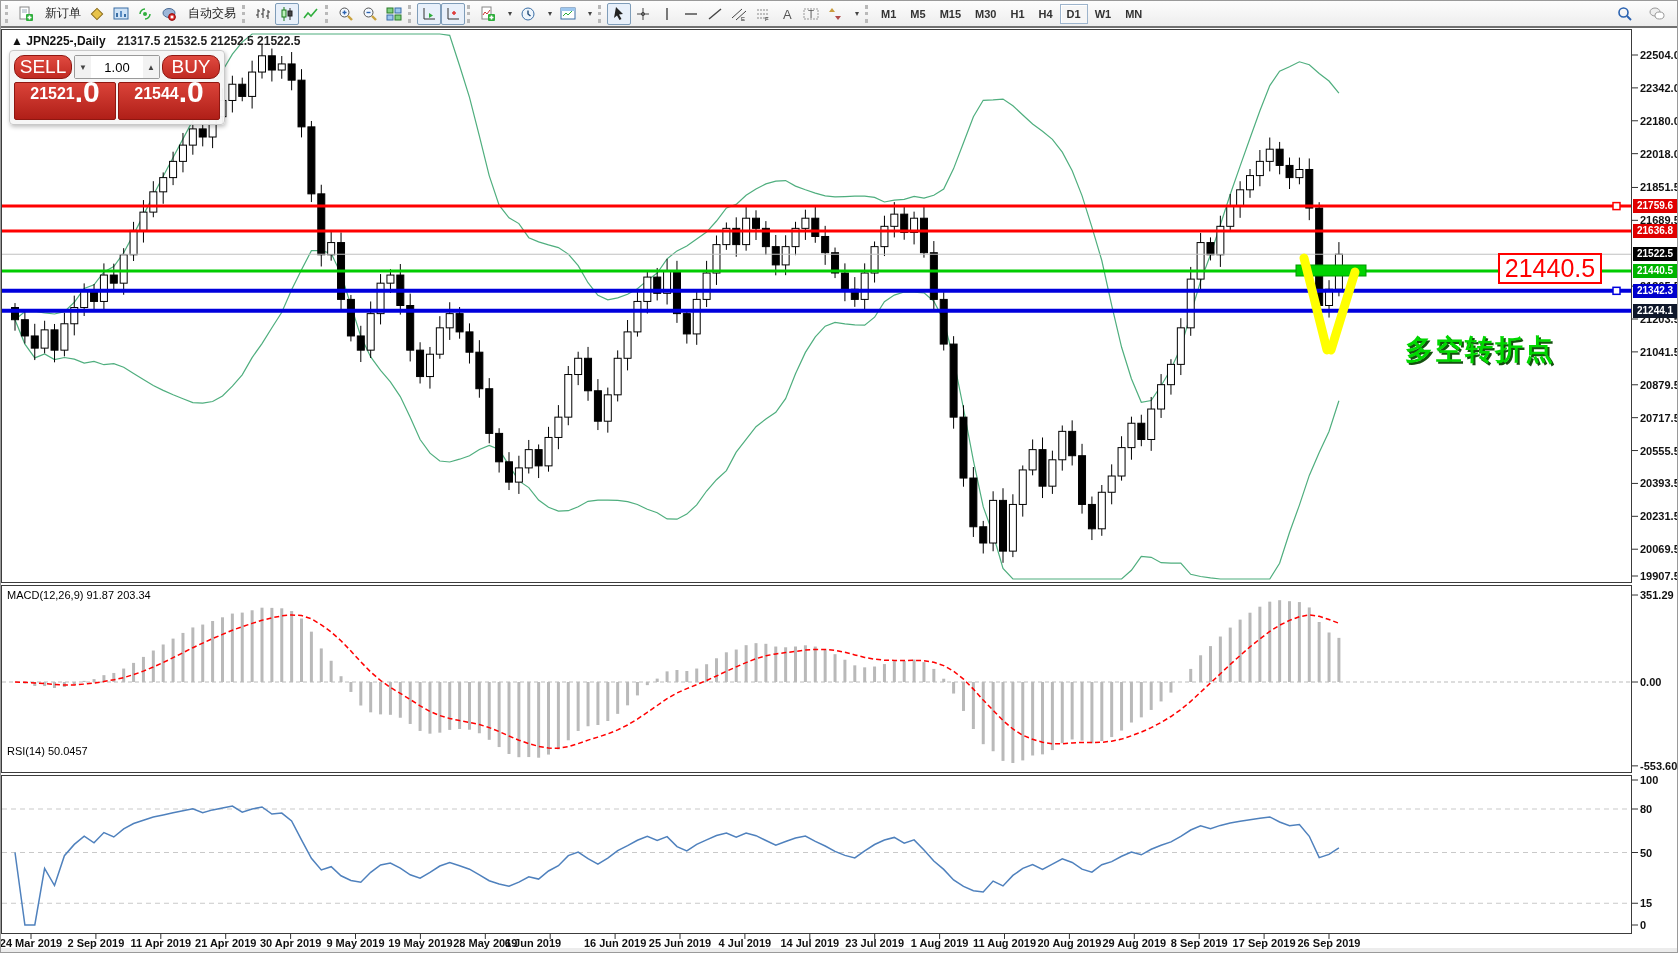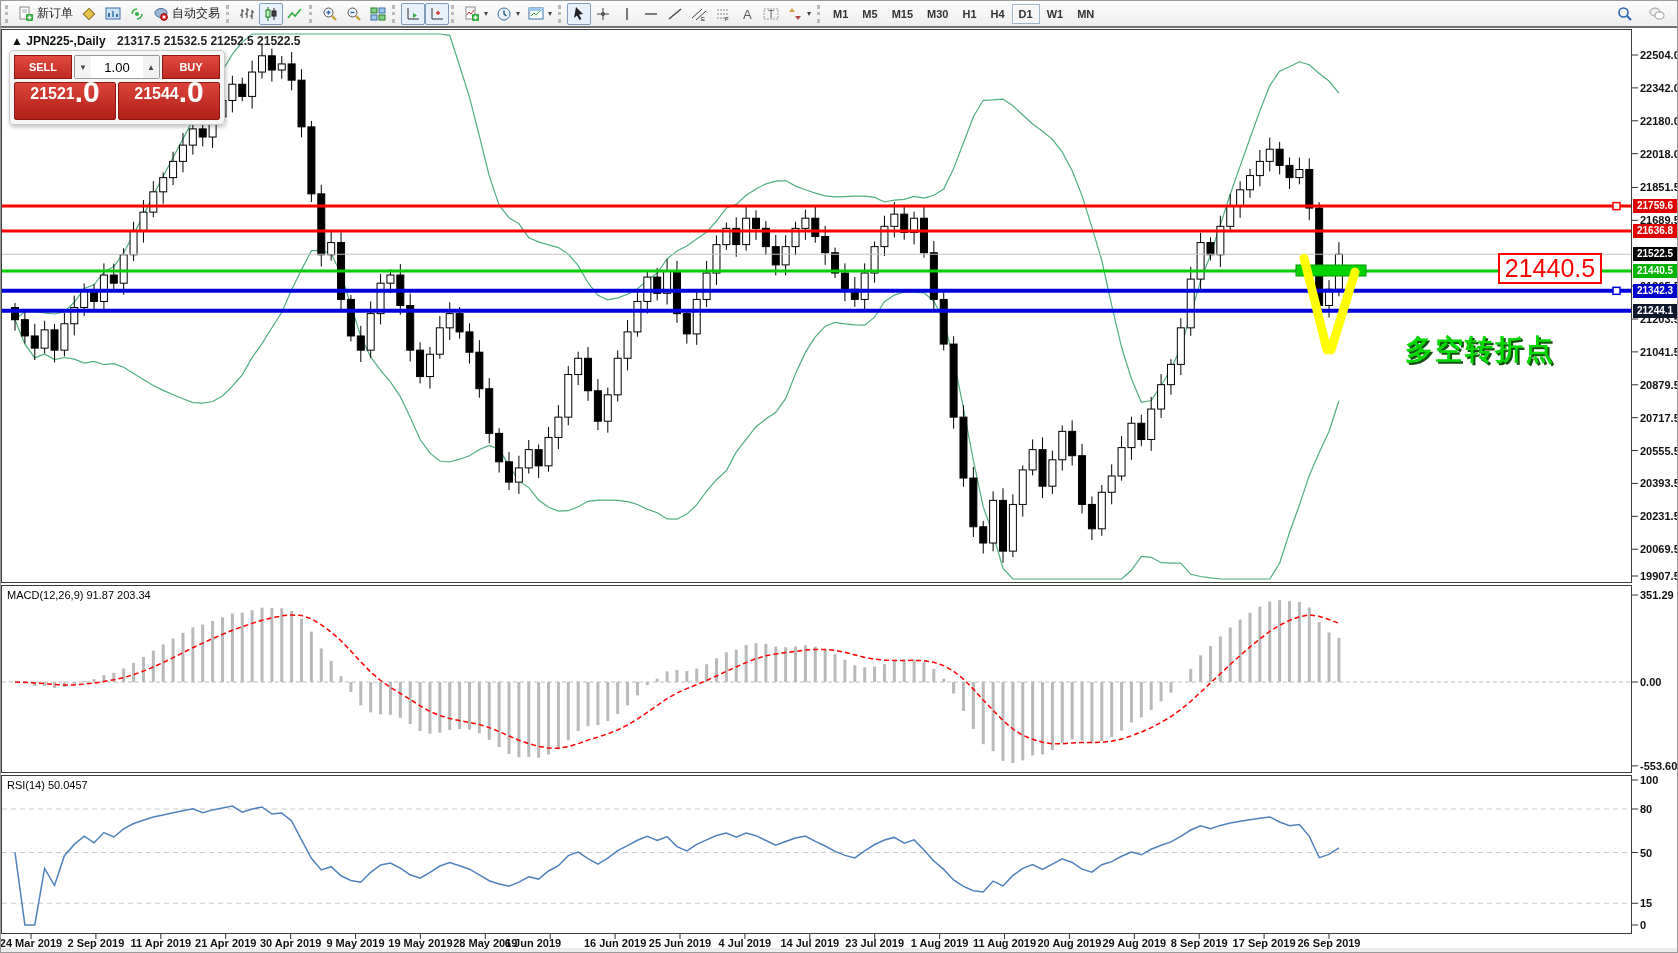--- a/index.html
+++ b/index.html
@@ -3,21 +3,21 @@
 <meta charset="utf-8">
 <style>
   html,body{margin:0;padding:0;background:#fff;}
   *{box-sizing:border-box;font-family:"Liberation Sans","DejaVu Sans",sans-serif;}
   #app{position:relative;width:1678px;height:953px;background:#fff;overflow:hidden;border:1px solid #9a9a9a;}
   
   #toolbar{position:absolute;left:0;top:0;width:1678px;height:27px;
     background:linear-gradient(#fdfdfd,#ededed);border-bottom:2px solid #707070;
     display:flex;align-items:center;padding:0 2px;}
   .tb-handle{width:5px;height:18px;border-left:3px dotted #b9b9b9;margin:0 4px 0 2px;}
-  .tbtn{display:flex;align-items:center;gap:3px;height:22px;padding:0 3px;border:1px solid transparent;
+  .tbtn{display:flex;align-items:center;gap:11px;height:22px;padding:0 3px;border:1px solid transparent;
     border-radius:2px;font-size:12px;color:#222;cursor:default;white-space:nowrap;}
   .tbtn.pressed{background:#e8f0fa;border:1px solid #7f9db9;}
   .tbtn .dd{font-size:8px;color:#444;margin-left:1px;}
   .tbtn svg{display:block;}
   .tf{font-size:11px;font-weight:bold;color:#333;padding:0 6px;height:20px;display:flex;align-items:center;
       border:1px solid transparent;}
   .tf.pressed{background:#f6f6f6;border:1px solid #9db4cc;box-shadow:inset 1px 1px 0 #fff;}
   #tb-right{margin-left:auto;display:flex;align-items:center;gap:8px;padding-right:8px;}
   
   .pane{position:absolute;left:0;background:#fff;border:1px solid #3c3c3c;}
@@ -28,22 +28,22 @@
   .badge{position:absolute;left:1632px;width:46px;height:14px;z-index:6;color:#fff;font-size:10px;font-weight:bold;
     text-align:left;padding-left:4px;line-height:14px;white-space:nowrap;}
   .date-label{position:absolute;top:936px;z-index:4;font-size:11px;font-weight:bold;color:#111;transform:translateX(-50%);white-space:nowrap;}
   #bottom-strip{position:absolute;left:0;top:947px;width:1678px;height:6px;background:#ececec;z-index:3;}
   
   #chart-title{position:absolute;left:10px;top:33px;z-index:7;font-size:12px;font-weight:bold;color:#111;}
   #chart-title .ohlc{font-weight:bold;color:#222;margin-left:8px;}
   #trade-panel{position:absolute;left:8px;top:49px;z-index:8;width:216px;background:rgba(246,246,246,.97);
     border:1px solid #c9c9c9;border-radius:4px;box-shadow:1px 2px 4px rgba(0,0,0,.25);padding:4px;}
   .tp-row{display:flex;gap:2px;}
-  .tp-btn{background:linear-gradient(#e04a40,#c02a22);color:#fff;font-weight:bold;font-size:11px;
-    display:flex;align-items:center;justify-content:center;border:1px solid #8f1711;border-radius:0;}
+  .tp-btn{background:linear-gradient(#e04a40,#c02a22);color:#fff;font-weight:normal;font-size:19px;
+    display:flex;align-items:center;justify-content:center;border:1px solid #8f1711;border-radius:10px;}
   #sell-btn,#buy-btn{width:58px;height:24px;}
   #vol-box{flex:1;display:flex;height:24px;border:1px solid #9a9a9a;background:#fff;border-radius:2px;}
   .vol-arrow{width:16px;display:flex;align-items:center;justify-content:center;font-size:8px;color:#444;background:#f2f2f2;}
   #vol-value{flex:1;display:flex;align-items:center;justify-content:center;font-size:13px;color:#000000;text-align:center;}
   .tp-price{width:104px;height:38px;margin-top:3px;display:flex;align-items:flex-end;justify-content:center;
     padding-bottom:12px;background:linear-gradient(#da4339,#b01f18);color:#fff;border:1px solid #8f1711;border-radius:2px;}
   .tp-price .main{font-size:16px;font-weight:bold;line-height:26px;}
   .tp-price .big{font-size:30px;font-weight:bold;line-height:30px;}
   
   #big-price-label{position:absolute;left:1497px;top:252px;width:104px;height:31px;z-index:9;background:#fff;
@@ -815,21 +815,21 @@
         <span class="big">.0</span>
       </div>
       <div class="tp-price">
         <span class="main">21544</span>
         <span class="big">.0</span>
       </div>
     </div>
   </div>
 
   <div class="pane-label" style="left:6px;top:588px;">MACD(12,26,9) 91.87 203.34</div>
-  <div class="pane-label" style="left:6px;top:778px;">RSI(14) 50.0457</div>
+  <div class="pane-label" style="left:6px;top:744px;">RSI(14) 50.0457</div>
 
   <div id="big-price-label">21440.5</div>
   <div id="cn-note">多空转折点</div>
 
   <div id="bottom-strip"></div>
 <div class="tick-label" style="top: 48px;">22504.0</div>
     <div class="tick-label" style="top: 80.886px;">22342.0</div>
     <div class="tick-label" style="top: 113.772px;">22180.0</div>
     <div class="tick-label" style="top: 146.658px;">22018.0</div>
     <div class="tick-label" style="top: 180.458px;">21851.5</div>

